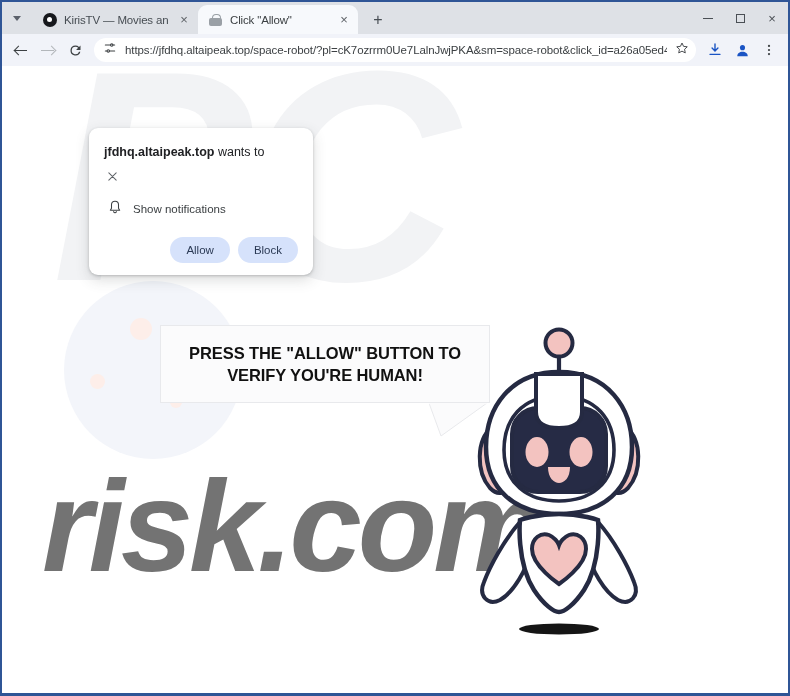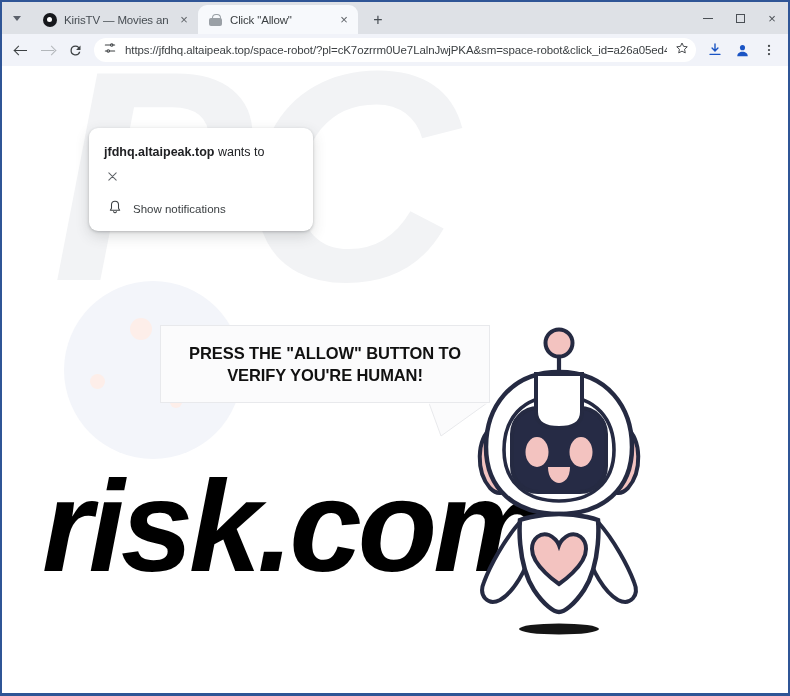--- a/index.html
+++ b/index.html
@@ -242,21 +242,21 @@
     letter-spacing: -10px;
     line-height: 1;
     font-family: "Liberation Sans", sans-serif;
   }
   #wm-risk {
     position: absolute;
     left: 40px; top: 395px;
     font-size: 130px;
     font-weight: 700;
     font-style: italic;
-    color: #000000;
+    color: #737373;
     letter-spacing: -4px;
     line-height: 1;
     font-family: "Liberation Sans", sans-serif;
   }
   #wm-circle {
     position: absolute;
     left: 62px; top: 215px;
     width: 178px; height: 178px;
     border-radius: 50%;
     background: #f3f5fa;
@@ -546,17 +546,21 @@
         <div id="perm-row">
           <span>
             <svg width="14" height="16" viewBox="0 0 24 26">
               <path d="M12 3 C8.3 3 6 5.6 6 9.2 V15 L4 18.4 H20 L18 15 V9.2 C18 5.6 15.7 3 12 3 Z" fill="none" stroke="#3c4043" stroke-width="1.8" stroke-linejoin="round"></path>
               <path d="M9.6 21 C10.2 22.3 11 22.8 12 22.8 C13 22.8 13.8 22.3 14.4 21" fill="none" stroke="#3c4043" stroke-width="1.8" stroke-linecap="round"></path>
             </svg>
           </span>
           <span id="perm-row-label">Show notifications</span>
         </div>
 
+        <div id="perm-actions">
+          <button class="perm-btn">Allow</button>
+          <button class="perm-btn">Block</button>
+        </div>
       </div>
 
     </div>
   </div>
 </div>
 
 </body></html>

